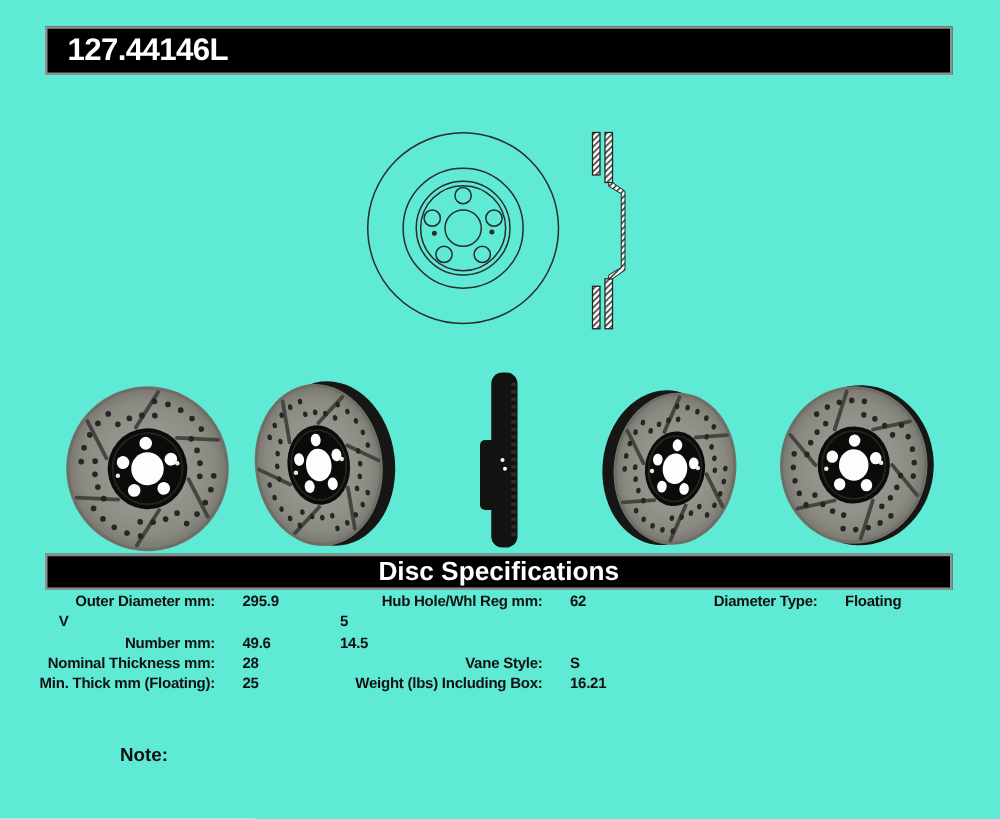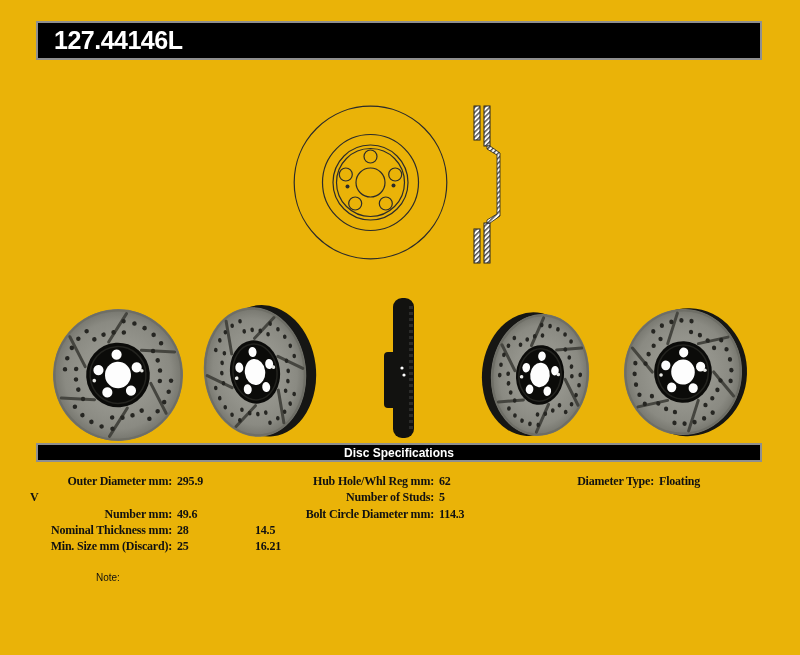--- a/index.html
+++ b/index.html
@@ -1,33 +1,33 @@
 <!DOCTYPE html>
 <html><head>
 <meta charset="utf-8">
 <style>
   html,body{margin:0;padding:0;background:#ffffff;}
-  .page{position:relative;width:800px;height:655px;background:#eab308;overflow:hidden;
+  .page{position:relative;width:800px;height:655px;background:#5eead4;overflow:hidden;
         font-family:"Liberation Sans",sans-serif;}
   .abs{position:absolute;}
   .bar{position:absolute;left:36px;width:726px;background:#000000;color:#ffffff;
        border:2px solid #8f8f8f;box-sizing:border-box;font-weight:bold;}
   .header-bar{top:21px;height:39px;display:flex;align-items:center;
               justify-content:space-between;padding:0 16px;font-size:25px;letter-spacing:-0.5px;}
-  .spec-bar{top:443px;height:19px;display:flex;align-items:center;justify-content:center;
-            font-size:12px;}
+  .spec-bar{top:443px;height:29px;display:flex;align-items:center;justify-content:center;
+            font-size:21px;}
   .spec-col{position:absolute;top:473px;}
   .spec-row{display:flex;line-height:16.3px;font-size:12px;font-weight:bold;color:#111;
-            letter-spacing:-0.2px;white-space:nowrap;font-family:Liberation Serif, serif;}
+            letter-spacing:-0.2px;white-space:nowrap;}
   .sl{text-align:right;}
   #col-left .sl{width:147px;}
   #col-middle .sl{width:184px;}
   #col-right .sl{width:114px;}
-  .sv{margin-left:5px;text-align:center;}
-  .note{position:absolute;left:96px;top:572px;font-size:10px;font-weight:normal;color:#111;}
+  .sv{margin-left:22px;text-align:center;}
+  .note{position:absolute;left:96px;top:596px;font-size:15px;font-weight:bold;color:#111;}
 </style>
 </head>
 <body>
 
 <div class="page">
 
   <div class="bar header-bar">
     <span>127.44146L</span>
   </div>
 
@@ -323,42 +323,42 @@
     </div>
     <div class="spec-row">
       <span class="sl">Number mm:</span>
       <span class="sv">49.6</span>
     </div>
     <div class="spec-row">
       <span class="sl">Nominal Thickness mm:</span>
       <span class="sv">28</span>
     </div>
     <div class="spec-row">
-      <span class="sl">Min. Size mm (Discard):</span>
+      <span class="sl">Min. Thick mm (Floating):</span>
       <span class="sv">25</span>
     </div>
   </div>
 
   <div class="spec-col" id="col-middle" style="left:250px">
     <div class="spec-row">
       <span class="sl">Hub Hole/Whl Reg mm:</span>
       <span class="sv">62</span>
     </div>
     <div class="spec-row">
-      <span class="sl">Number of Studs:</span>
       <span class="sv">5</span>
     </div>
     <div class="spec-row">
-      <span class="sl">Bolt Circle Diameter mm:</span>
-      <span class="sv">114.3</span>
-    </div>
-    <div class="spec-row">
       <span class="sv">14.5</span>
     </div>
     <div class="spec-row">
+      <span class="sl">Vane Style:</span>
+      <span class="sv">S</span>
+    </div>
+    <div class="spec-row">
+      <span class="sl">Weight (lbs) Including Box:</span>
       <span class="sv">16.21</span>
     </div>
   </div>
 
   <div class="spec-col" id="col-right" style="left:540px">
     <div class="spec-row">
       <span class="sl">Diameter Type:</span>
       <span class="sv">Floating</span>
     </div>
   </div>

